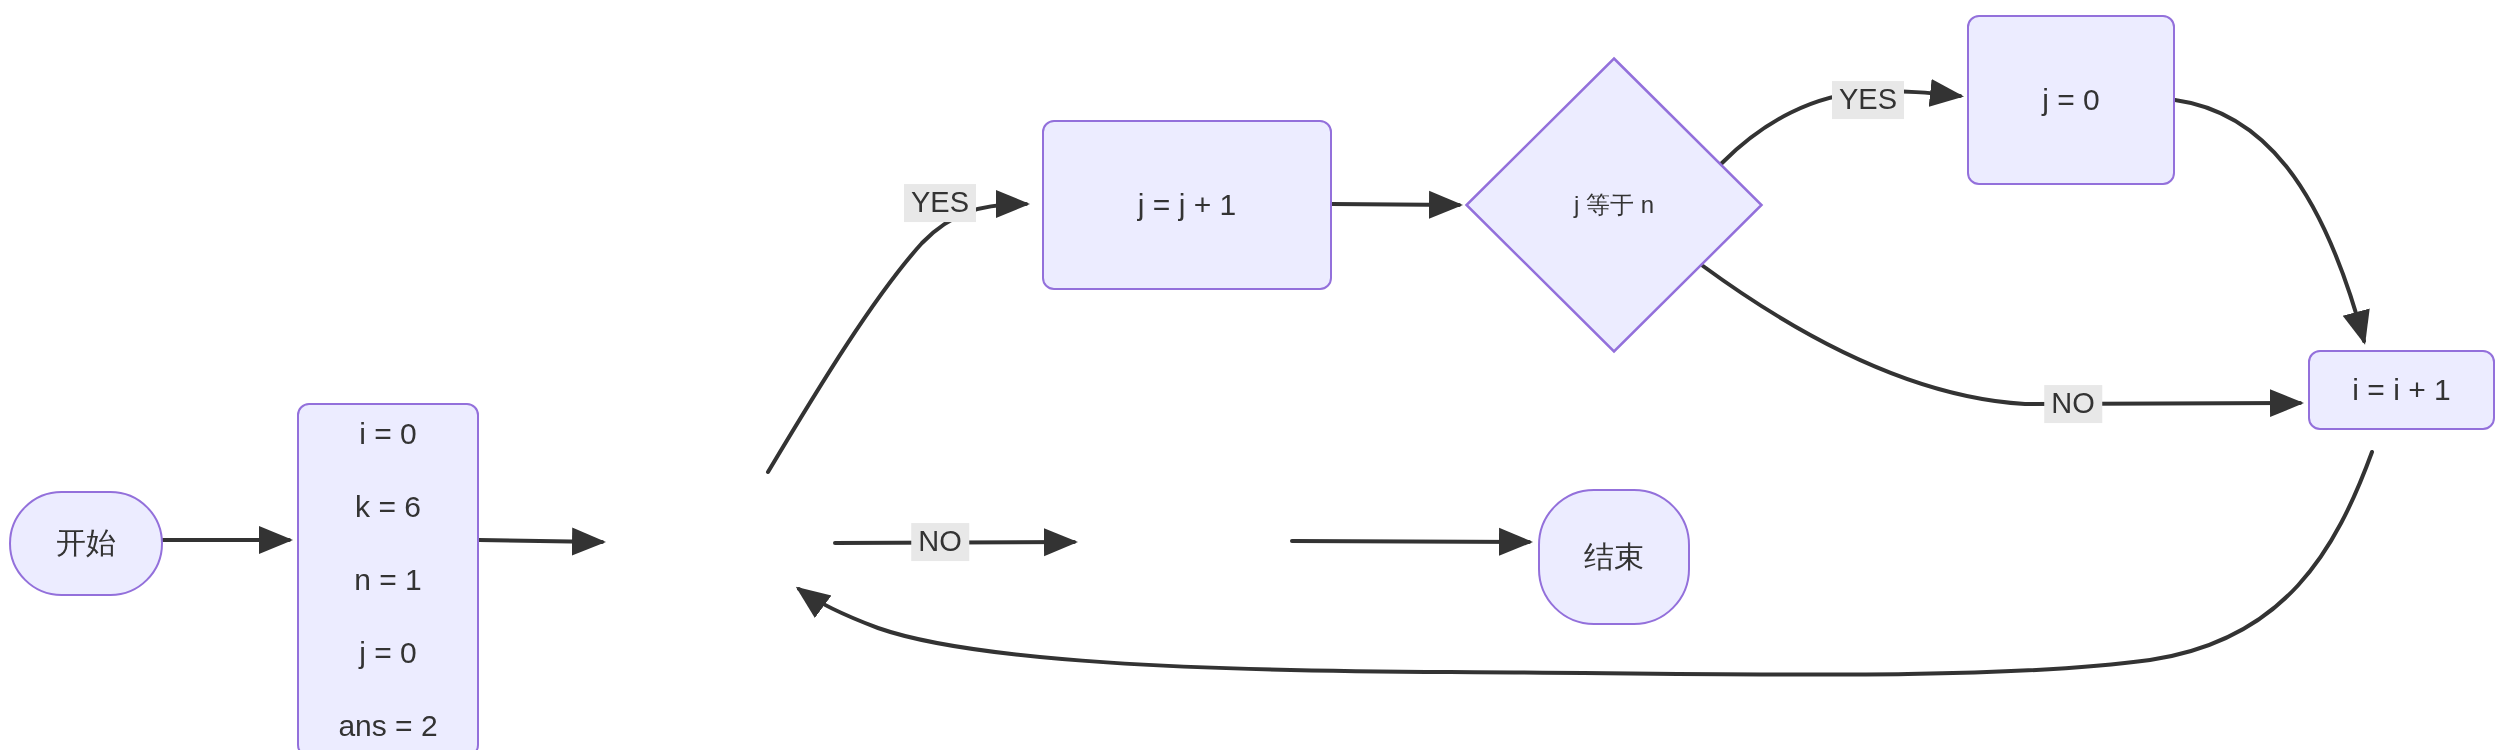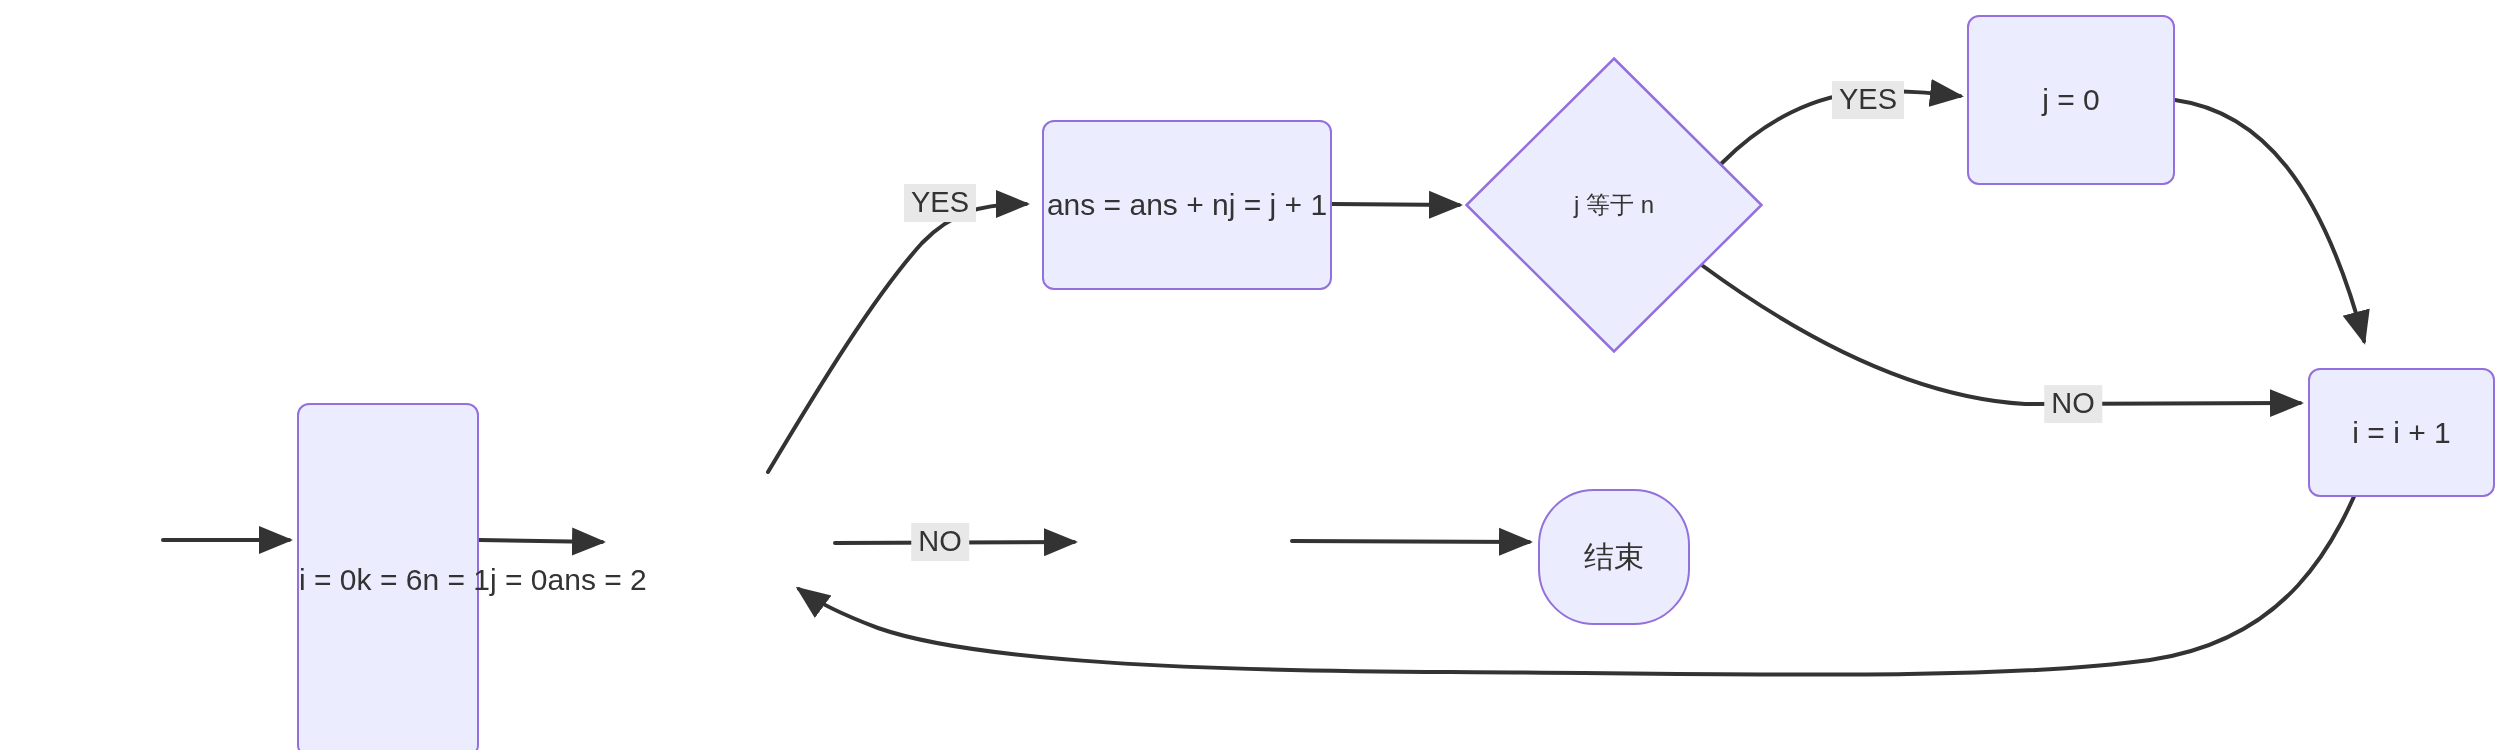--- a/index.html
+++ b/index.html
@@ -24,21 +24,21 @@
     stroke-width: 4;
     stroke-linecap: round;
   }
   .node {
     position: absolute;
     box-sizing: border-box;
     background: #ECECFF;
     border: 2.5px solid #9370DB;
     color: #333333;
     display: flex;
-    flex-direction: row;
+    flex-direction: column;
     align-items: center;
     justify-content: center;
     font-size: 30px;
     text-align: center;
   }
   .stadium { border-radius: 56px; }
   .rect { border-radius: 12px; }
   .rect .line { line-height: 64px; white-space: nowrap; }
   .init-box { justify-content: space-between; padding: 14px 0; margin-top: 40px; }
   .init-box .line { line-height: 30px; }
@@ -94,47 +94,49 @@
     <path class="edge" d="M 768 472 C 820 385 875 295 922 243 C 952 212 982 204 1026 204" marker-end="url(#arrow)"></path>
     <path class="edge" d="M 1332 204 L 1459 205" marker-end="url(#arrow)"></path>
     <path class="edge" d="M 1722 163 C 1765 120 1815 95 1866 92 C 1902 90 1932 93 1960 96" marker-end="url(#arrow)"></path>
     <path class="edge" d="M 2175 100 C 2262 112 2322 185 2364 341" marker-end="url(#arrow)"></path>
     <path class="edge" d="M 1703 266 C 1815 348 1925 398 2025 404 L 2300 403" marker-end="url(#arrow)"></path>
     <path class="edge" d="M 2372 452 C 2336 550 2285 640 2150 660 C 1990 682 1700 673 1450 672 C 1200 671 975 662 878 628 C 846 616 818 603 799 589" marker-end="url(#arrow)"></path>
     <path class="edge" d="M 835 543 L 1074 542" marker-end="url(#arrow)"></path>
     <path class="edge" d="M 1292 541 L 1529 542" marker-end="url(#arrow)"></path>
   </svg>
 
+  <div class="node stadium" style="left:9px; top:491px; width:154px; height:105px;">
+    <span>开始</span>
+  </div>
 
   <div class="node rect init-box" style="left:297px; top:363px; width:182px; height:354px;">
     <div class="line">i = 0</div>
     <div class="line">k = 6</div>
     <div class="line">n = 1</div>
     <div class="line">j = 0</div>
     <div class="line">ans = 2</div>
   </div>
 
 
   <div class="node rect" style="left:1042px; top:120px; width:290px; height:170px;">
-    <div class="line">ans = ans + n</div>
     <div class="line">j = j + 1</div>
   </div>
 
   <div class="shape-node" style="left:1465px; top:57px; width:298px; height:296px;">
     <svg width="298" height="296" viewBox="0 0 298 296">
       <polygon points="149,1.5 296.5,148 149,294.5 1.5,148"></polygon>
     </svg>
     <div class="shape-label">j 等于 n</div>
   </div>
 
   <div class="node rect" style="left:1967px; top:15px; width:208px; height:170px;">
     <div class="line">j = 0</div>
   </div>
 
-  <div class="node rect" style="left:2308px; top:368px; width:187px; height:129px;">
+  <div class="node rect" style="left:2308px; top:350px; width:187px; height:80px;">
     <span>i = i + 1</span>
   </div>
 
 
   <div class="node stadium" style="left:1538px; top:489px; width:152px; height:136px;">
     <span>结束</span>
   </div>
 
   <div class="edge-label" style="left:940px; top:203px;">YES</div>
   <div class="edge-label" style="left:940px; top:542px;">NO</div>

